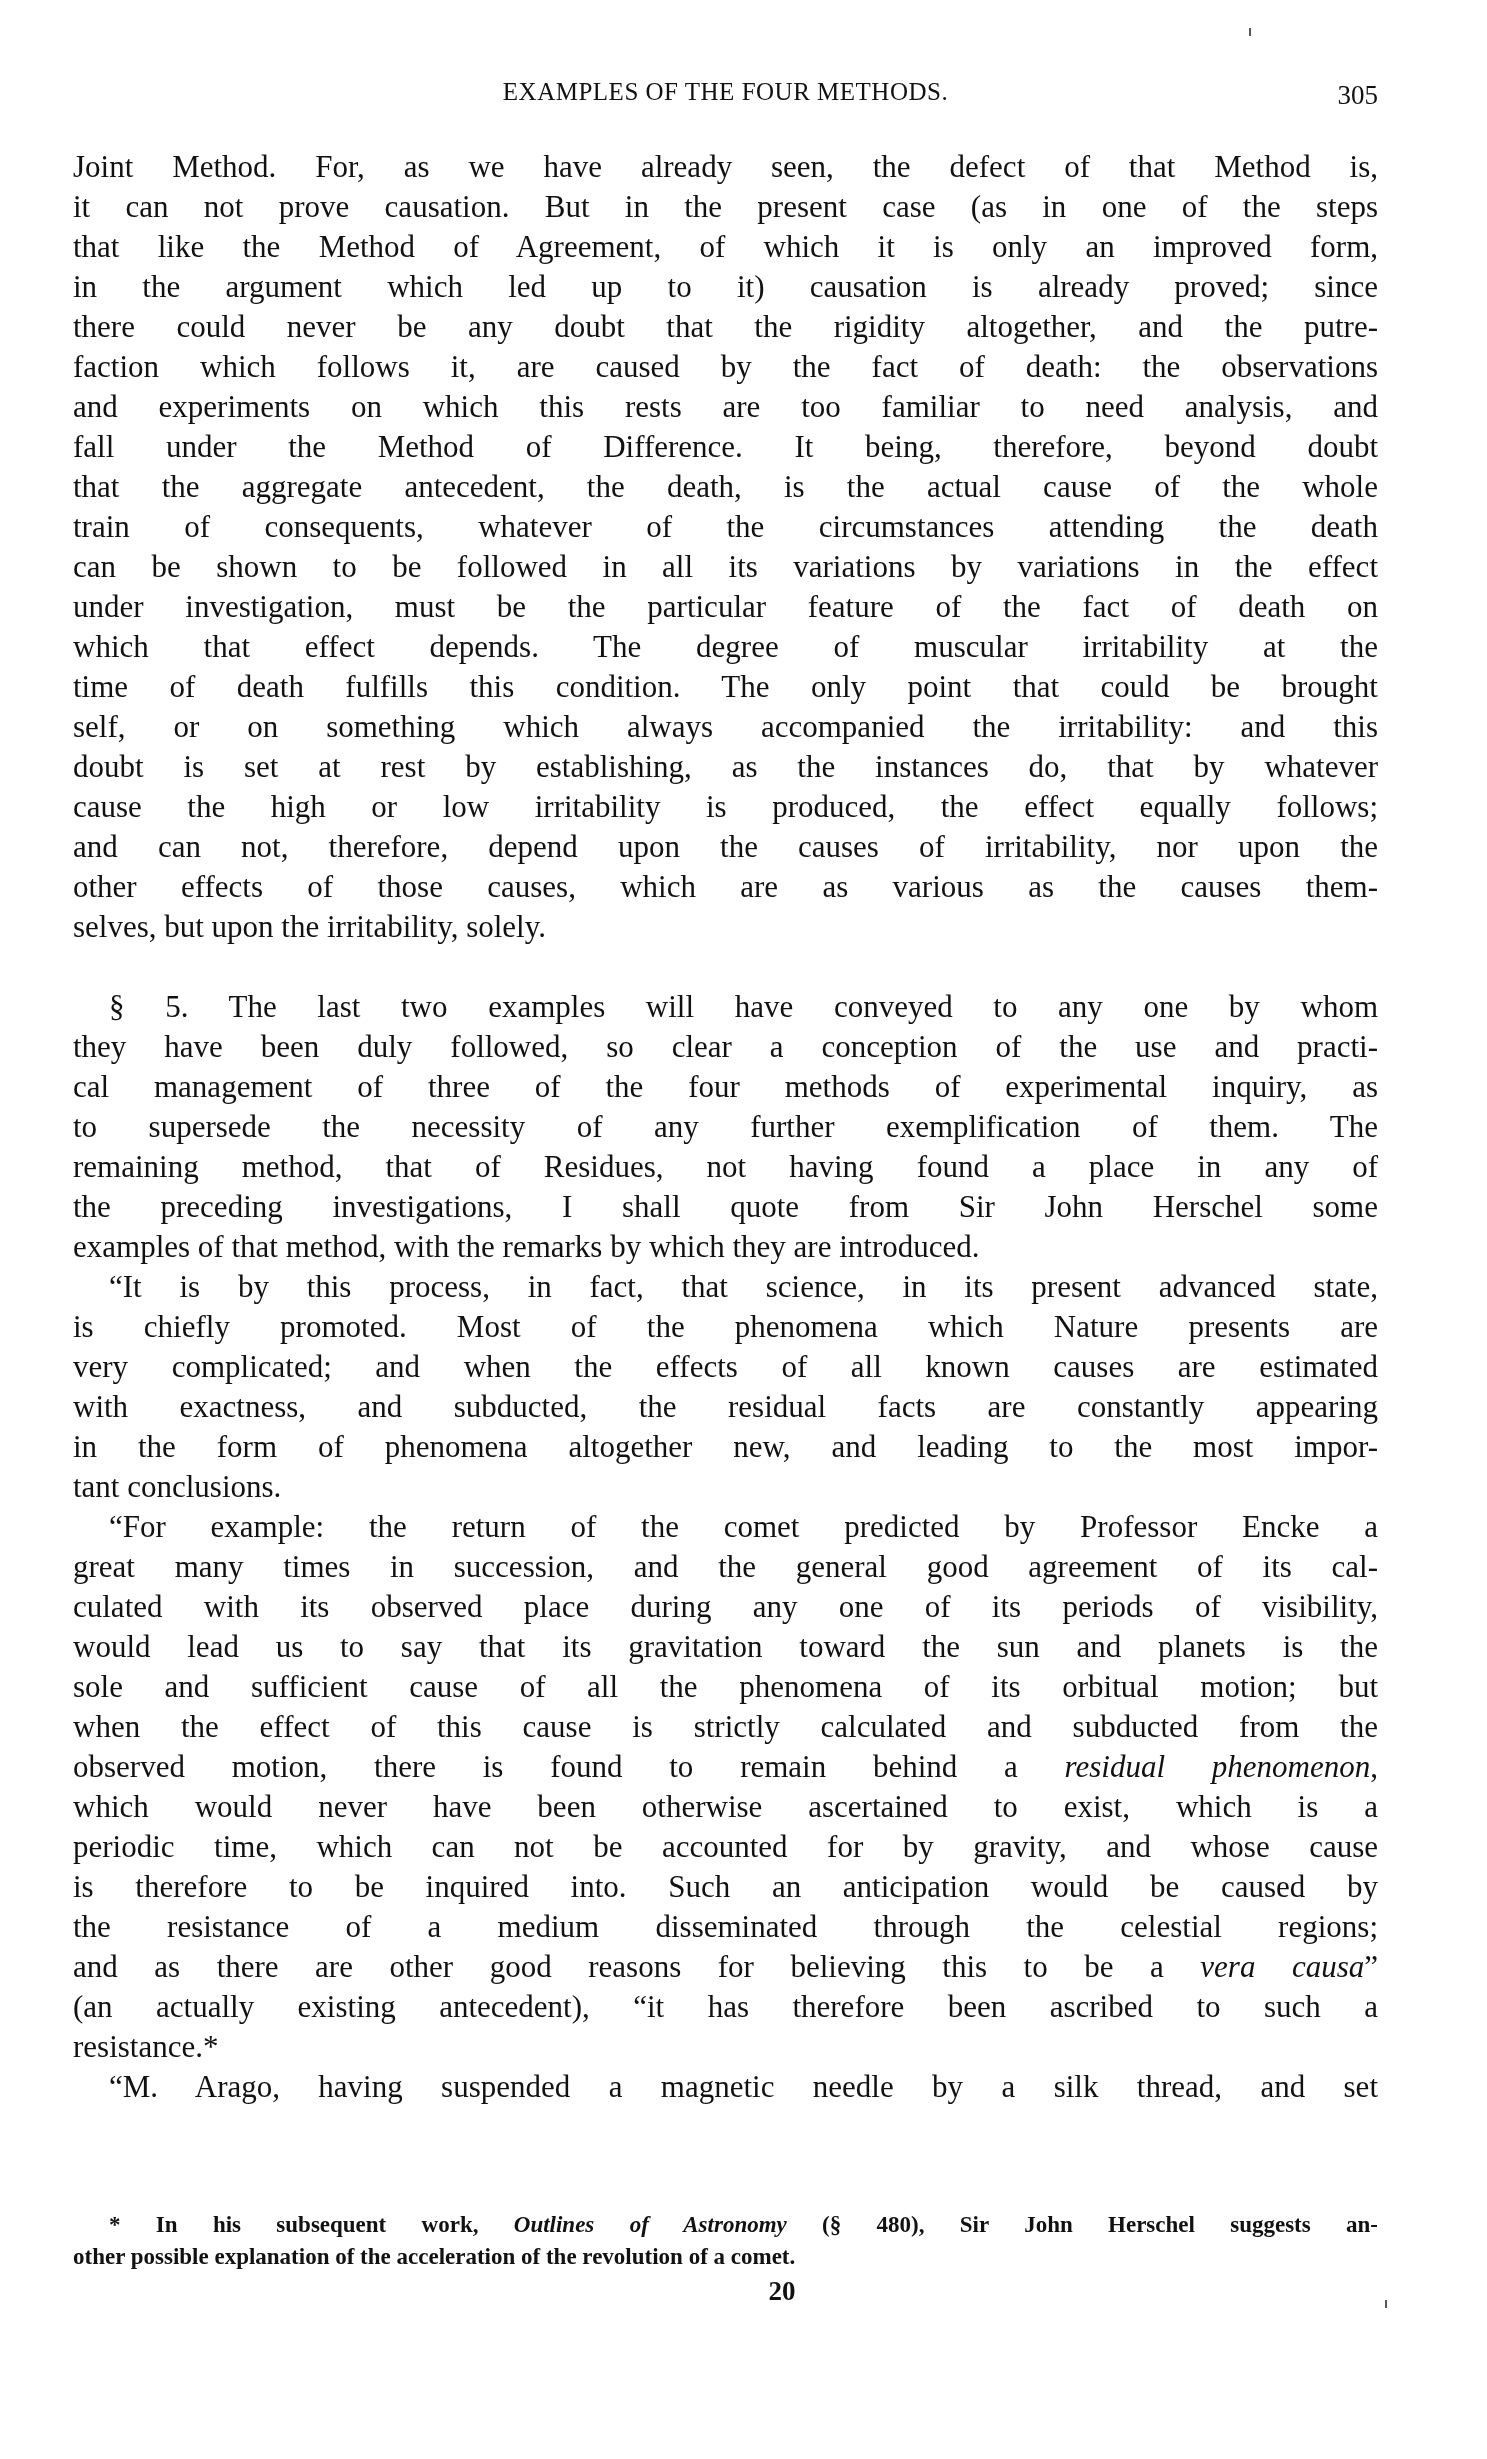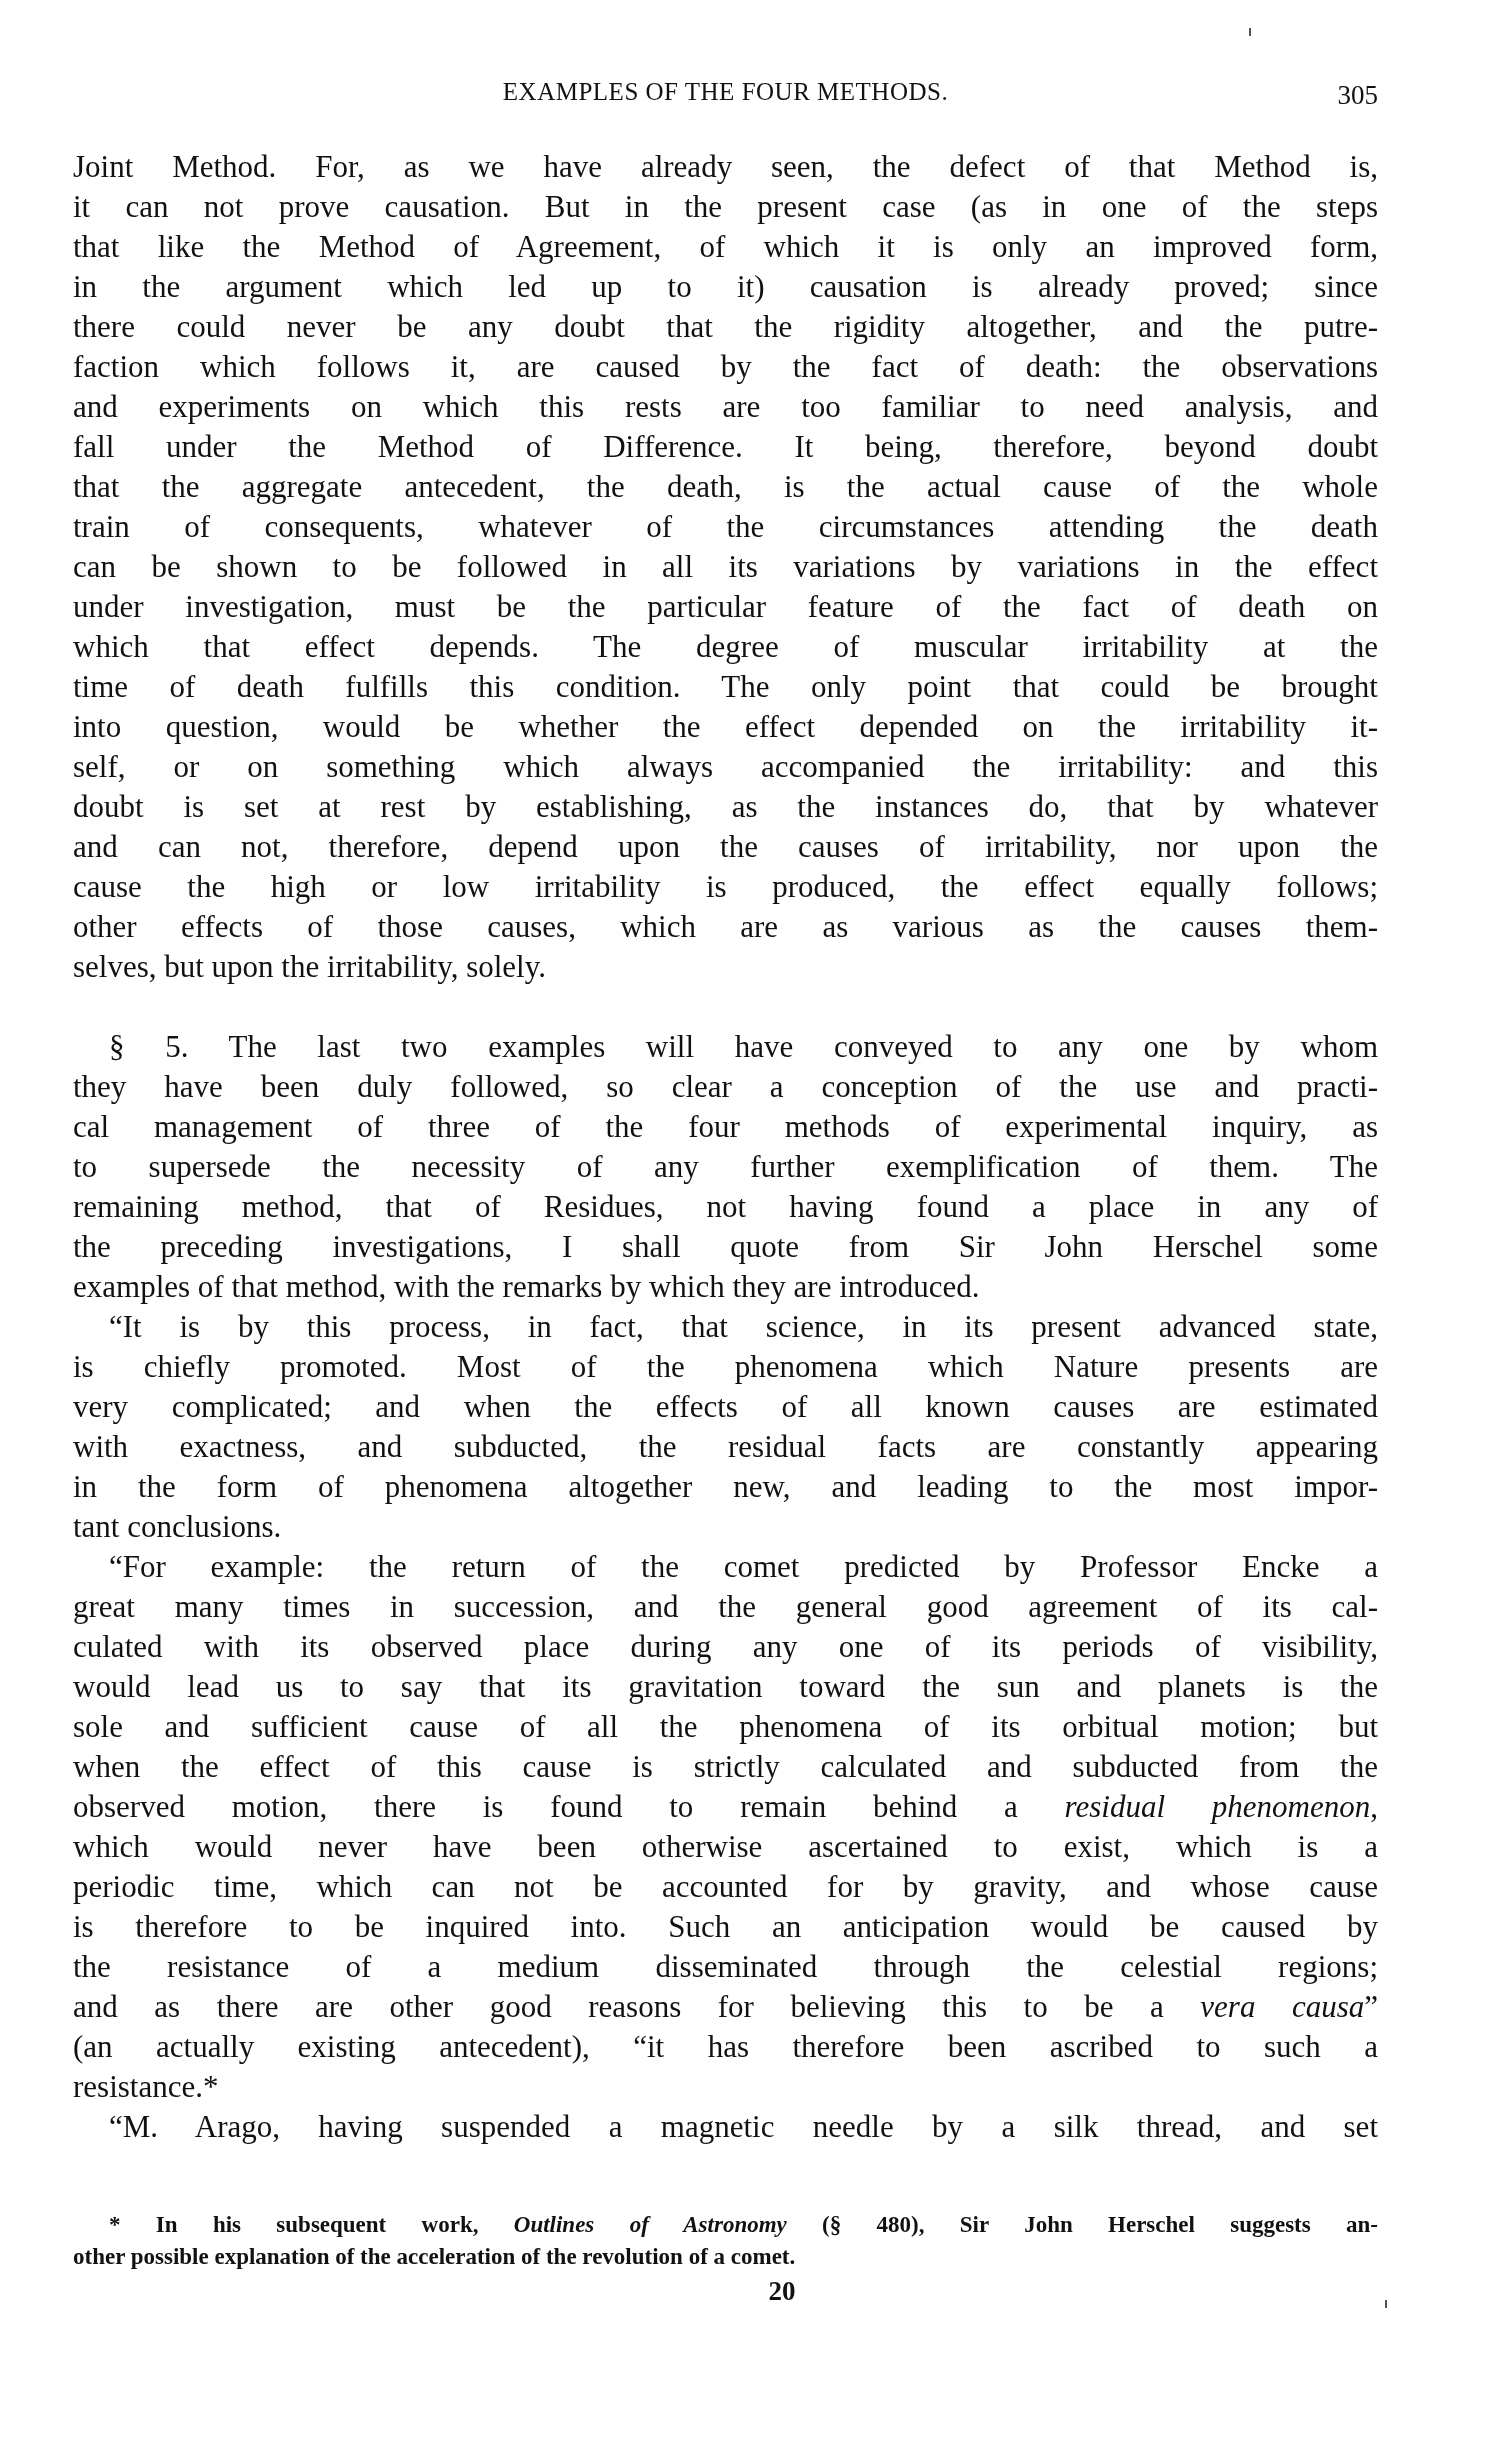--- a/index.html
+++ b/index.html
@@ -38,25 +38,24 @@
     <span class="line">there could never be any doubt that the rigidity altogether, and the putre-</span>
     <span class="line">faction which follows it, are caused by the fact of death: the observations</span>
     <span class="line">and experiments on which this rests are too familiar to need analysis, and</span>
     <span class="line">fall under the Method of Difference. It being, therefore, beyond doubt</span>
     <span class="line">that the aggregate antecedent, the death, is the actual cause of the whole</span>
     <span class="line">train of consequents, whatever of the circumstances attending the death</span>
     <span class="line">can be shown to be followed in all its variations by variations in the effect</span>
     <span class="line">under investigation, must be the particular feature of the fact of death on</span>
     <span class="line">which that effect depends. The degree of muscular irritability at the</span>
     <span class="line">time of death fulfills this condition. The only point that could be brought</span>
-    <span class="line">into question, would be whether the effect depended on the irritability it-</span>
     <span class="line">self, or on something which always accompanied the irritability: and this</span>
     <span class="line">doubt is set at rest by establishing, as the instances do, that by whatever</span>
+    <span class="line">cause the high or low irritability is produced, the effect equally follows;</span>
     <span class="line">and can not, therefore, depend upon the causes of irritability, nor upon the</span>
-    <span class="line">cause the high or low irritability is produced, the effect equally follows;</span>
     <span class="line">other effects of those causes, which are as various as the causes them-</span>
     <span class="line last">selves, but upon the irritability, solely.</span>
   </div>
   <div class="gap"></div>
   <div>
     <span class="line indent">§ 5. The last two examples will have conveyed to any one by whom</span>
     <span class="line">they have been duly followed, so clear a conception of the use and practi-</span>
     <span class="line">cal management of three of the four methods of experimental inquiry, as</span>
     <span class="line">to supersede the necessity of any further exemplification of them. The</span>
     <span class="line">remaining method, that of Residues, not having found a place in any of</span>

